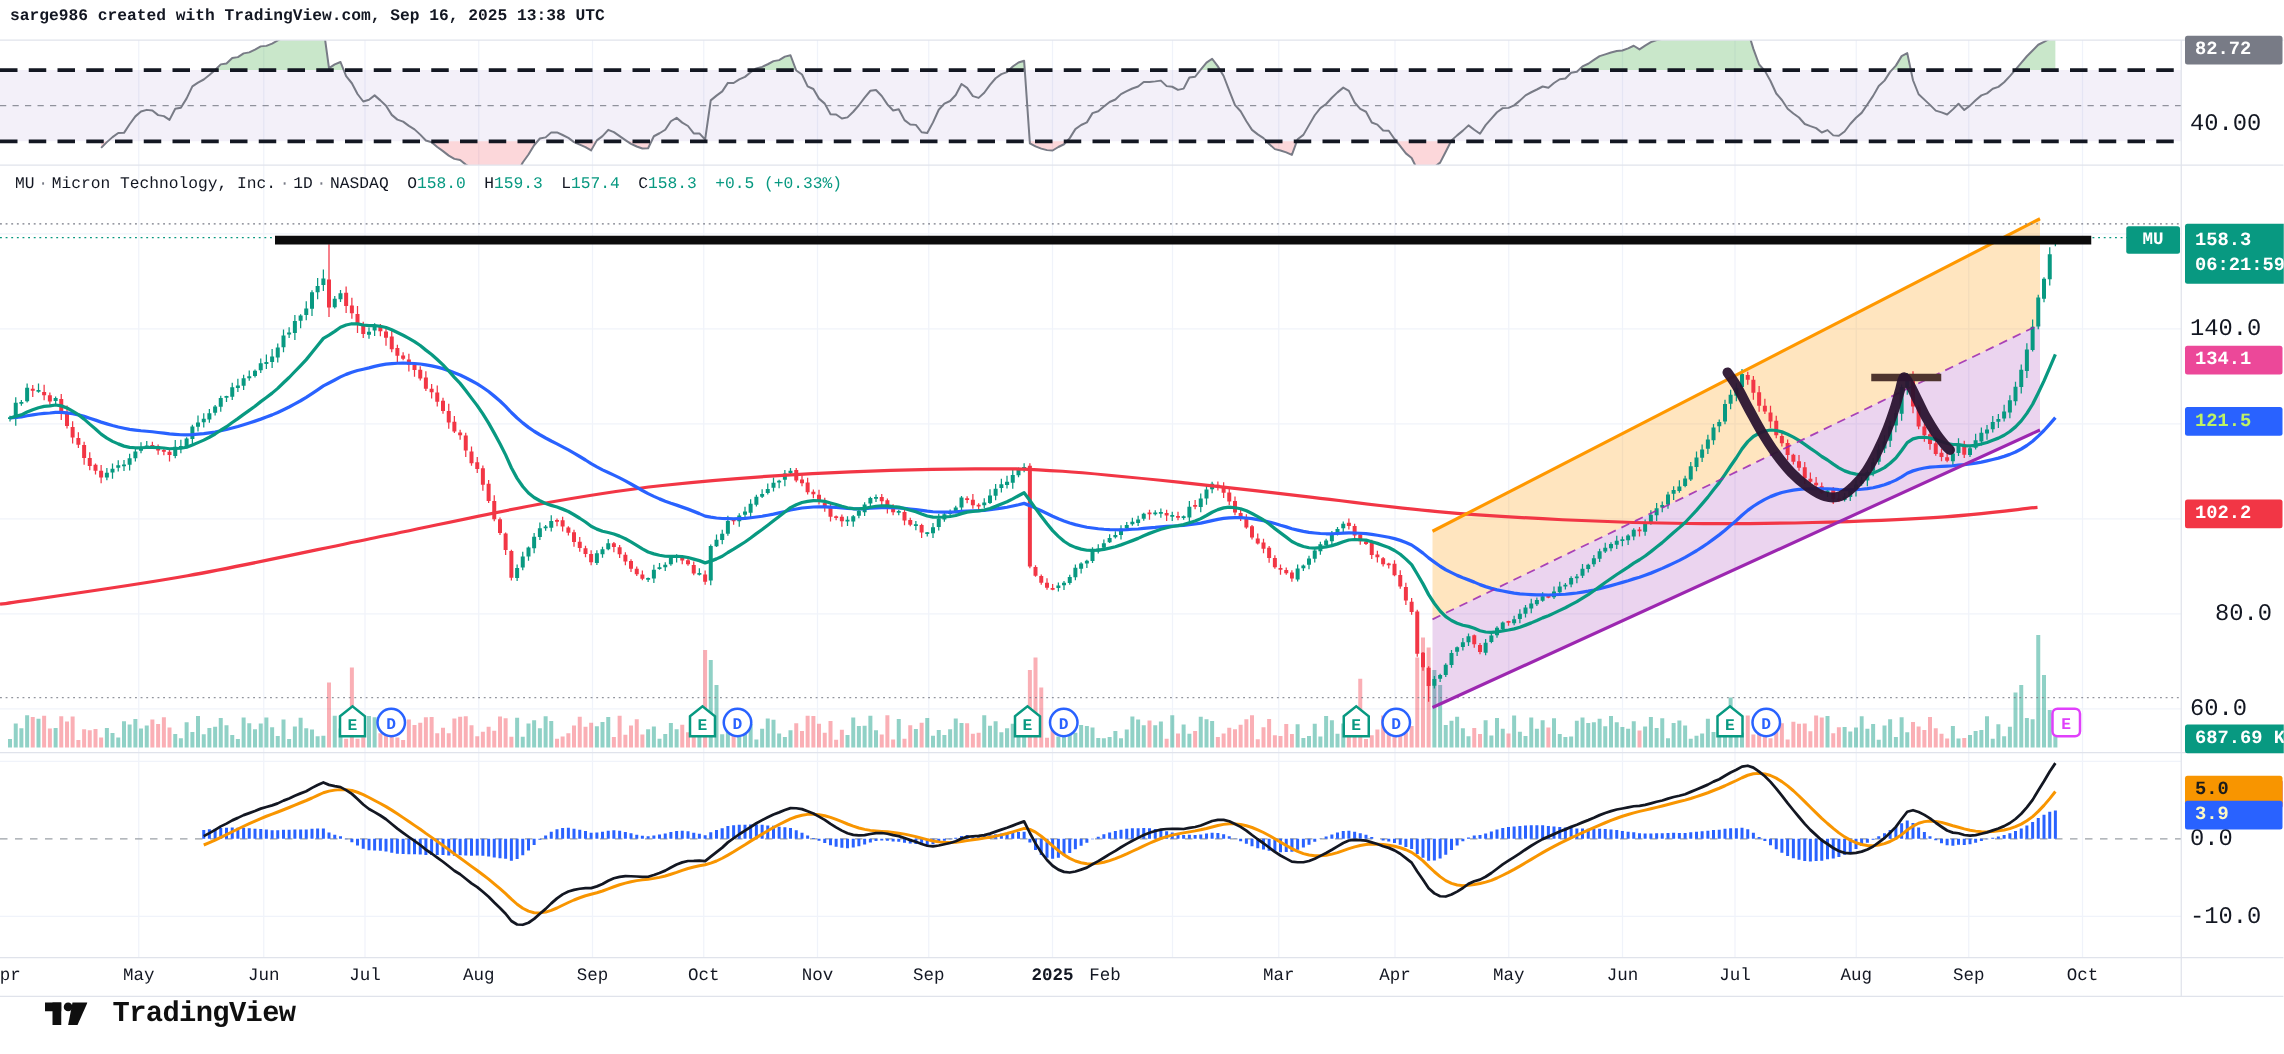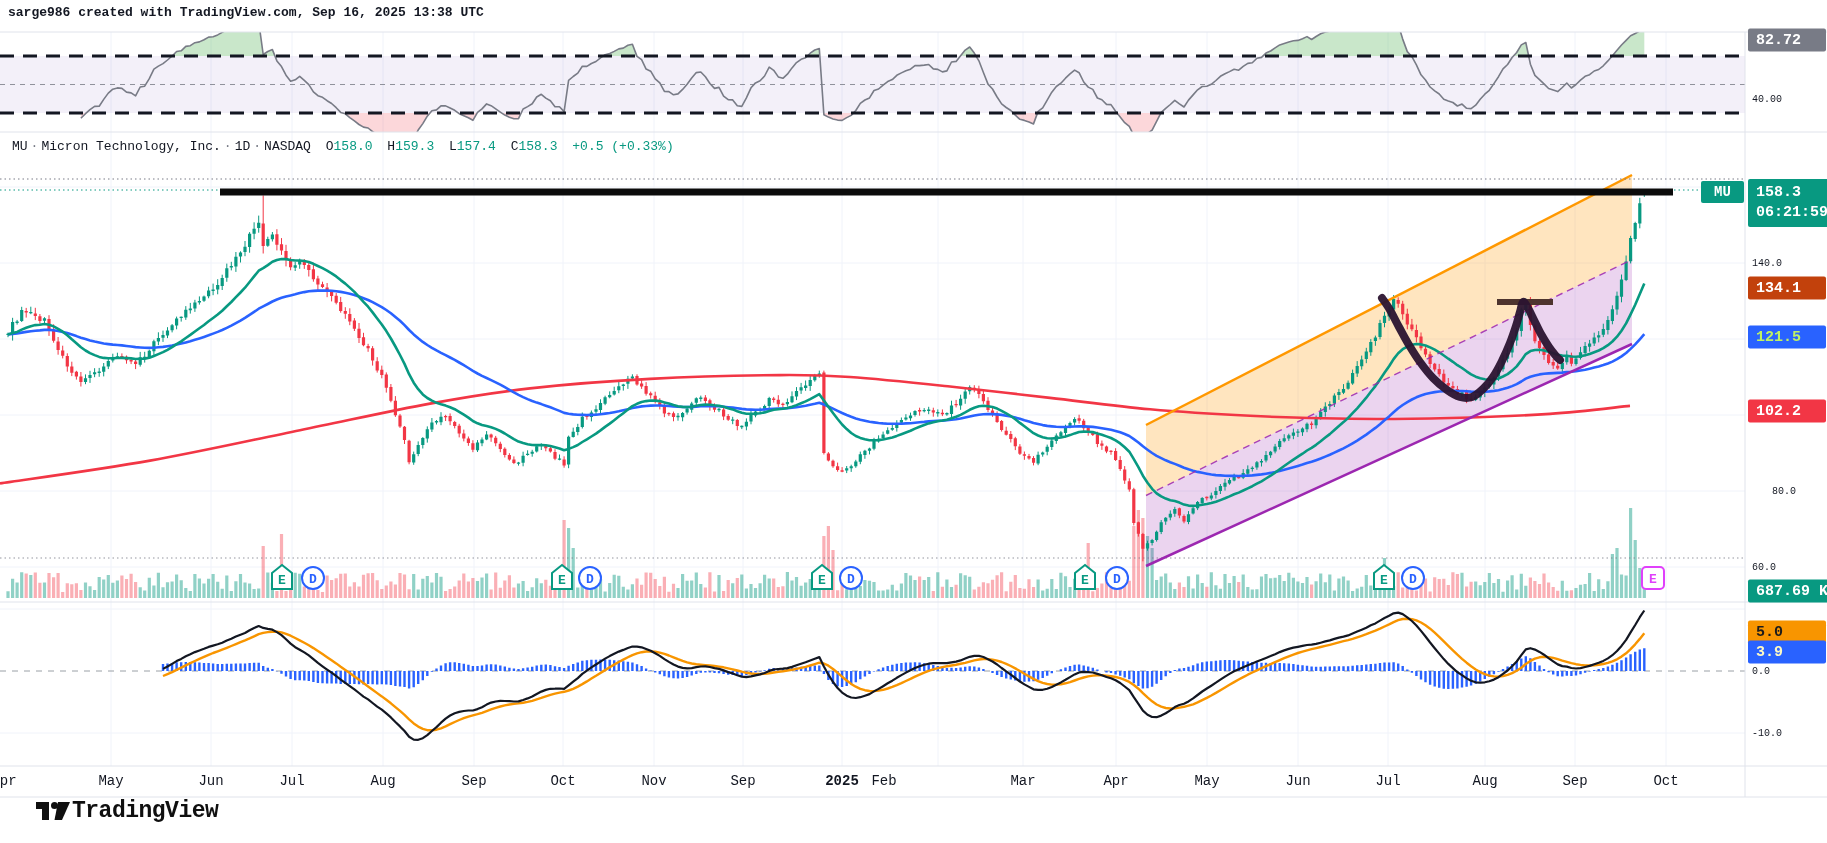--- a/index.html
+++ b/index.html
@@ -6,33 +6,33 @@
   .app{position:relative;width:1827px;height:843px;background:#fff;overflow:hidden;
        font-family:Liberation Mono, monospace;color:#131722;padding-left:32px;}
   .attribution{position:absolute;left:8px;top:5px;font-size:13px;font-weight:700;color:#131722;white-space:nowrap;}
   svg#chart{position:absolute;left:0;top:0;z-index:1;}
   .legend{position:absolute;left:12px;top:139px;z-index:4;font-size:13px;white-space:nowrap;}
   .legend .sym{font-weight:400;color:#131722;}
   .legend .sep{color:#787b86;padding:0 3px;}
   .legend .k{color:#131722;margin-left:7px;}
   .legend .v{color:#089981;}
   .legend .chg{color:#089981;margin-left:7px;}
-  .axis-label{position:absolute;left:1752px;transform:translateY(-50%);font-size:10px;color:#131722;white-space:nowrap;z-index:2;}
+  .axis-label{position:absolute;left:1752px;transform:translateY(-50%);font-size:19px;color:#131722;white-space:nowrap;z-index:2;}
   .axis-label.under{z-index:1;}
   .badge{position:absolute;left:1748px;transform:translateY(-50%);min-width:62px;padding:3px 8px;
          font-size:15px;font-weight:700;color:#fff;border-radius:2px;z-index:3;white-space:nowrap;}
   .price-badge{position:absolute;left:1748px;top:179px;width:74px;padding:4px 8px;background:#089981;
          color:#fff;border-radius:2px;z-index:3;font-size:15px;font-weight:700;line-height:20px;}
   .mu-badge{position:absolute;left:1701px;top:181px;width:33px;padding:3px 5px;background:#089981;color:#fff;
          border-radius:2px;z-index:3;font-size:14px;font-weight:700;text-align:center;}
   .month-label{position:absolute;transform:translate(-50%,-50%);top:781px;font-size:14px;color:#131722;z-index:2;white-space:nowrap;}
   .month-label.bold{font-weight:700;}
   .time-axis{position:absolute;left:0;top:766px;width:1745px;height:31px;z-index:1;}
   .price-axis{position:absolute;left:1745px;top:32px;width:82px;height:765px;z-index:1;}
-  .footer{position:absolute;left:36px;top:798px;z-index:4;display:flex;align-items:center;gap:2px;}
+  .footer{position:absolute;left:36px;top:798px;z-index:4;display:flex;align-items:center;gap:20px;}
   .footer .logotext{font-size:23px;font-weight:700;color:#0f0f0f;letter-spacing:-0.5px;}
 </style>
 </head>
 <body>
 
 <div class="app">
   <div class="attribution">sarge986 created with TradingView.com, Sep 16, 2025 13:38 UTC</div>
 
   <svg id="chart" width="1827" height="843">
       <defs>
@@ -189,21 +189,21 @@
       <div class="axis-label under" style="top: 187px;">160.0</div>
       <div class="axis-label" style="top: 263px;">140.0</div>
       <div class="axis-label under" style="top: 339px;">120.0</div>
       <div class="axis-label under" style="top: 415px;">100.0</div>
       <div class="axis-label" style="top: 491px; margin-left: 20px;">80.0</div>
       <div class="axis-label" style="top: 567px;">60.0</div>
       <div class="axis-label" style="top: 99px;">40.00</div>
       <div class="axis-label" style="top: 671px;">0.0</div>
       <div class="axis-label" style="top: 733px;">-10.0</div>
       <div class="badge" style="top: 40px; background: rgb(120, 123, 134); color: rgb(255, 255, 255);">82.72</div>
-      <div class="badge" style="top: 288px; background: #c2410c; color: rgb(255, 255, 255);">134.1</div>
+      <div class="badge" style="top: 288px; background: #ec4899; color: rgb(255, 255, 255);">134.1</div>
       <div class="badge" style="top: 337px; background: rgb(41, 98, 255); color: #bef264;">121.5</div>
       <div class="badge" style="top: 411px; background: rgb(242, 54, 69); color: rgb(255, 255, 255);">102.2</div>
       <div class="badge" style="top: 591px; background: rgb(8, 153, 129); color: #ffffff;">687.69 K</div>
       <div class="badge" style="top: 613px; background: #be185d; color: rgb(255, 255, 255); margin-top: 22px;">9.9</div>
       <div class="badge" style="top: 632px; background: rgb(248, 149, 0); color: rgb(28, 28, 28);">5.0</div>
       <div class="badge" style="top: 652px; background: rgb(41, 98, 255); color: #fef9c3;">3.9</div>
     </div>
   <div id="month-labels">
       <div class="month-label" style="left: 4px;">Apr</div>
       <div class="month-label" style="left: 111px;">May</div>

